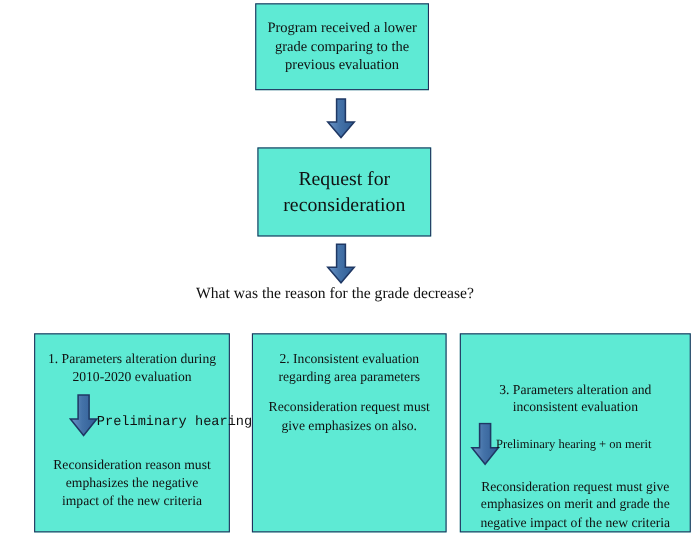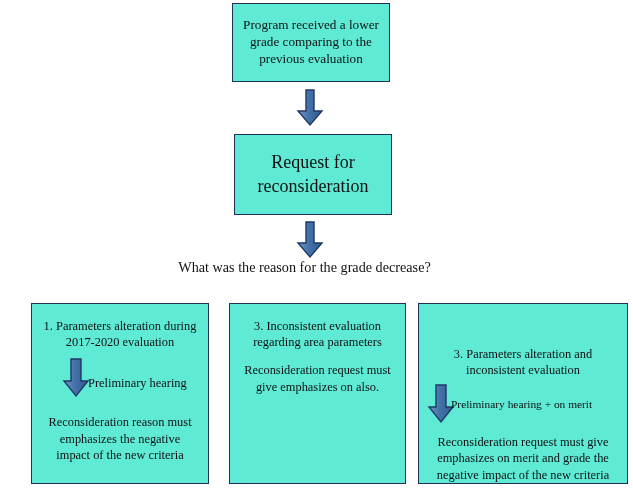--- a/index.html
+++ b/index.html
@@ -158,43 +158,43 @@
           <stop offset="100%" stop-color="#2f5c93"></stop>
         </linearGradient>
       </defs>
       <polygon points="10,1 18,1 18,22 26,22 14,36 2,22 10,22" fill="url(#ag2)" stroke="#1f3864" stroke-width="1.4" stroke-linejoin="miter"></polygon>
     </svg>
   </div>
 
   <div class="question">What was the reason for the grade decrease?</div>
 
   <div class="node option option-1">
-    <div class="opt-title opt-title-1">1.   Parameters alteration during 2017-2020 evaluation</div>
-
-    <div class="arrow-row" style="height:44px; margin-top:8px;">
+    <div class="opt-title opt-title-1">1.   Parameters alteration during 2010-2020 evaluation</div>
+
+    <div class="arrow-row" style="height:44px; margin-top:8px;font-family:Liberation Mono, monospace;">
       <span class="inline-arrow" style="left:22px; top:0px;">
         <svg width="28" height="40" viewBox="0 0 28 40">
           <defs>
             <linearGradient id="ag3" x1="0" y1="0" x2="1" y2="0">
               <stop offset="0%" stop-color="#6d96c8"></stop>
               <stop offset="45%" stop-color="#4472a8"></stop>
               <stop offset="100%" stop-color="#2f5c93"></stop>
             </linearGradient>
           </defs>
           <polygon points="9,1 19,1 19,23 26,23 14,38 2,23 9,23" fill="url(#ag3)" stroke="#1f3864" stroke-width="1.4" stroke-linejoin="miter"></polygon>
         </svg>
       </span>
       <span class="arrow-caption" style="left:48px; top:18px;">Preliminary hearing</span>
     </div>
 
     <div class="opt-body" style="margin-top:12px;">Reconsideration reason must emphasizes the negative impact of the new criteria</div>
   </div>
 
   <div class="node option option-2">
-    <div class="opt-title">3. Inconsistent evaluation regarding area parameters</div>
+    <div class="opt-title">2. Inconsistent evaluation regarding area parameters</div>
 
 
     <div class="opt-body" style="margin-top:12px;">Reconsideration request must give emphasizes on also.</div>
   </div>
 
   <div class="node option option-3">
     <div class="opt-title">3. Parameters alteration and inconsistent evaluation</div>
 
     <div class="arrow-row" style="height:40px; margin-top:6px;">
       <span class="inline-arrow" style="left:0px; top:0px;">

